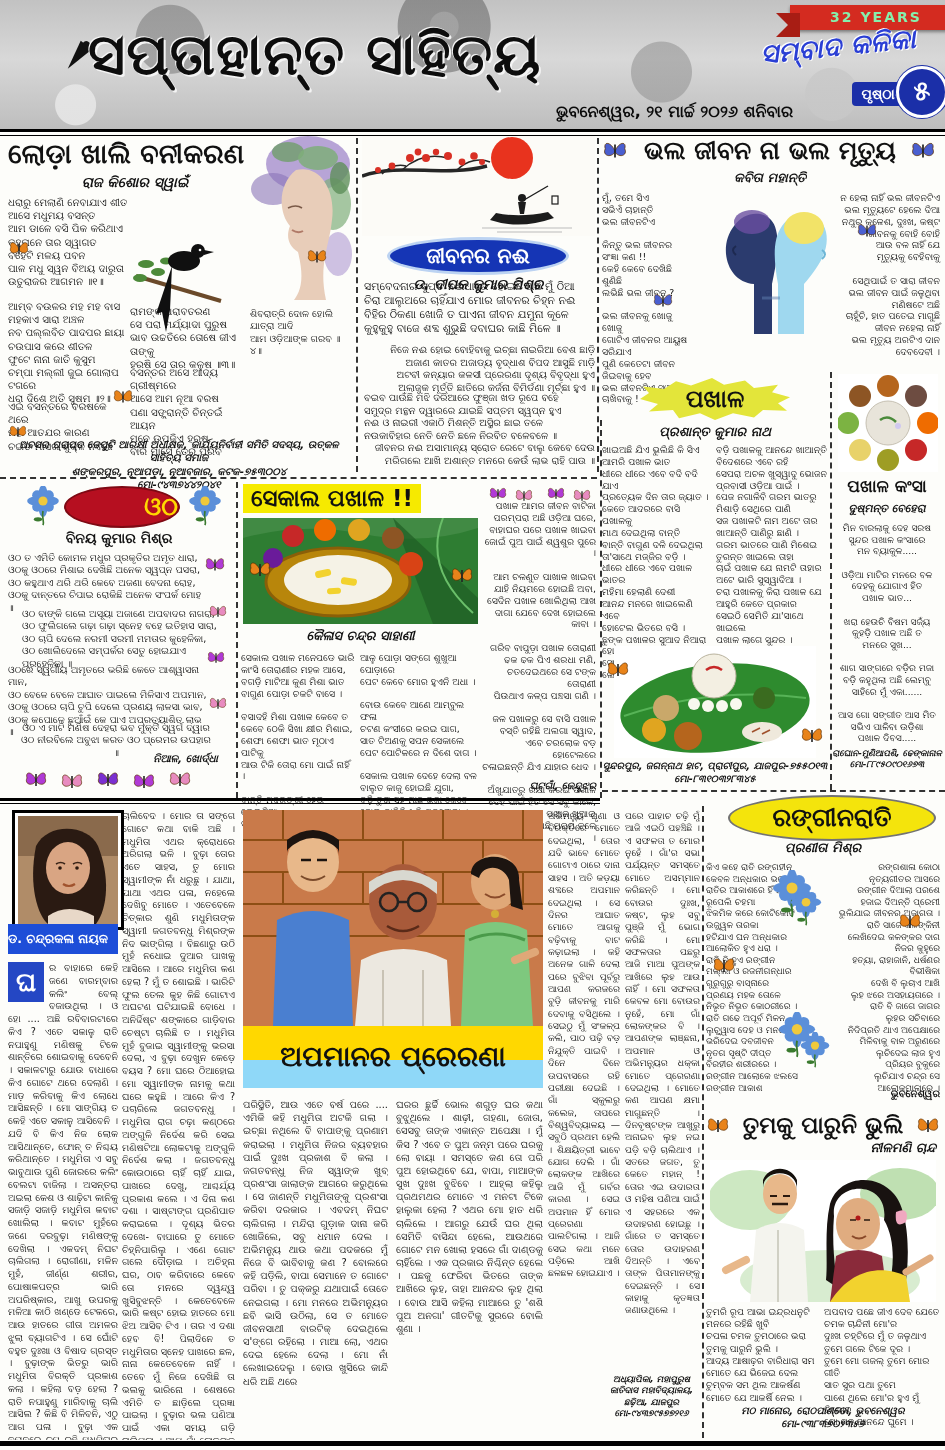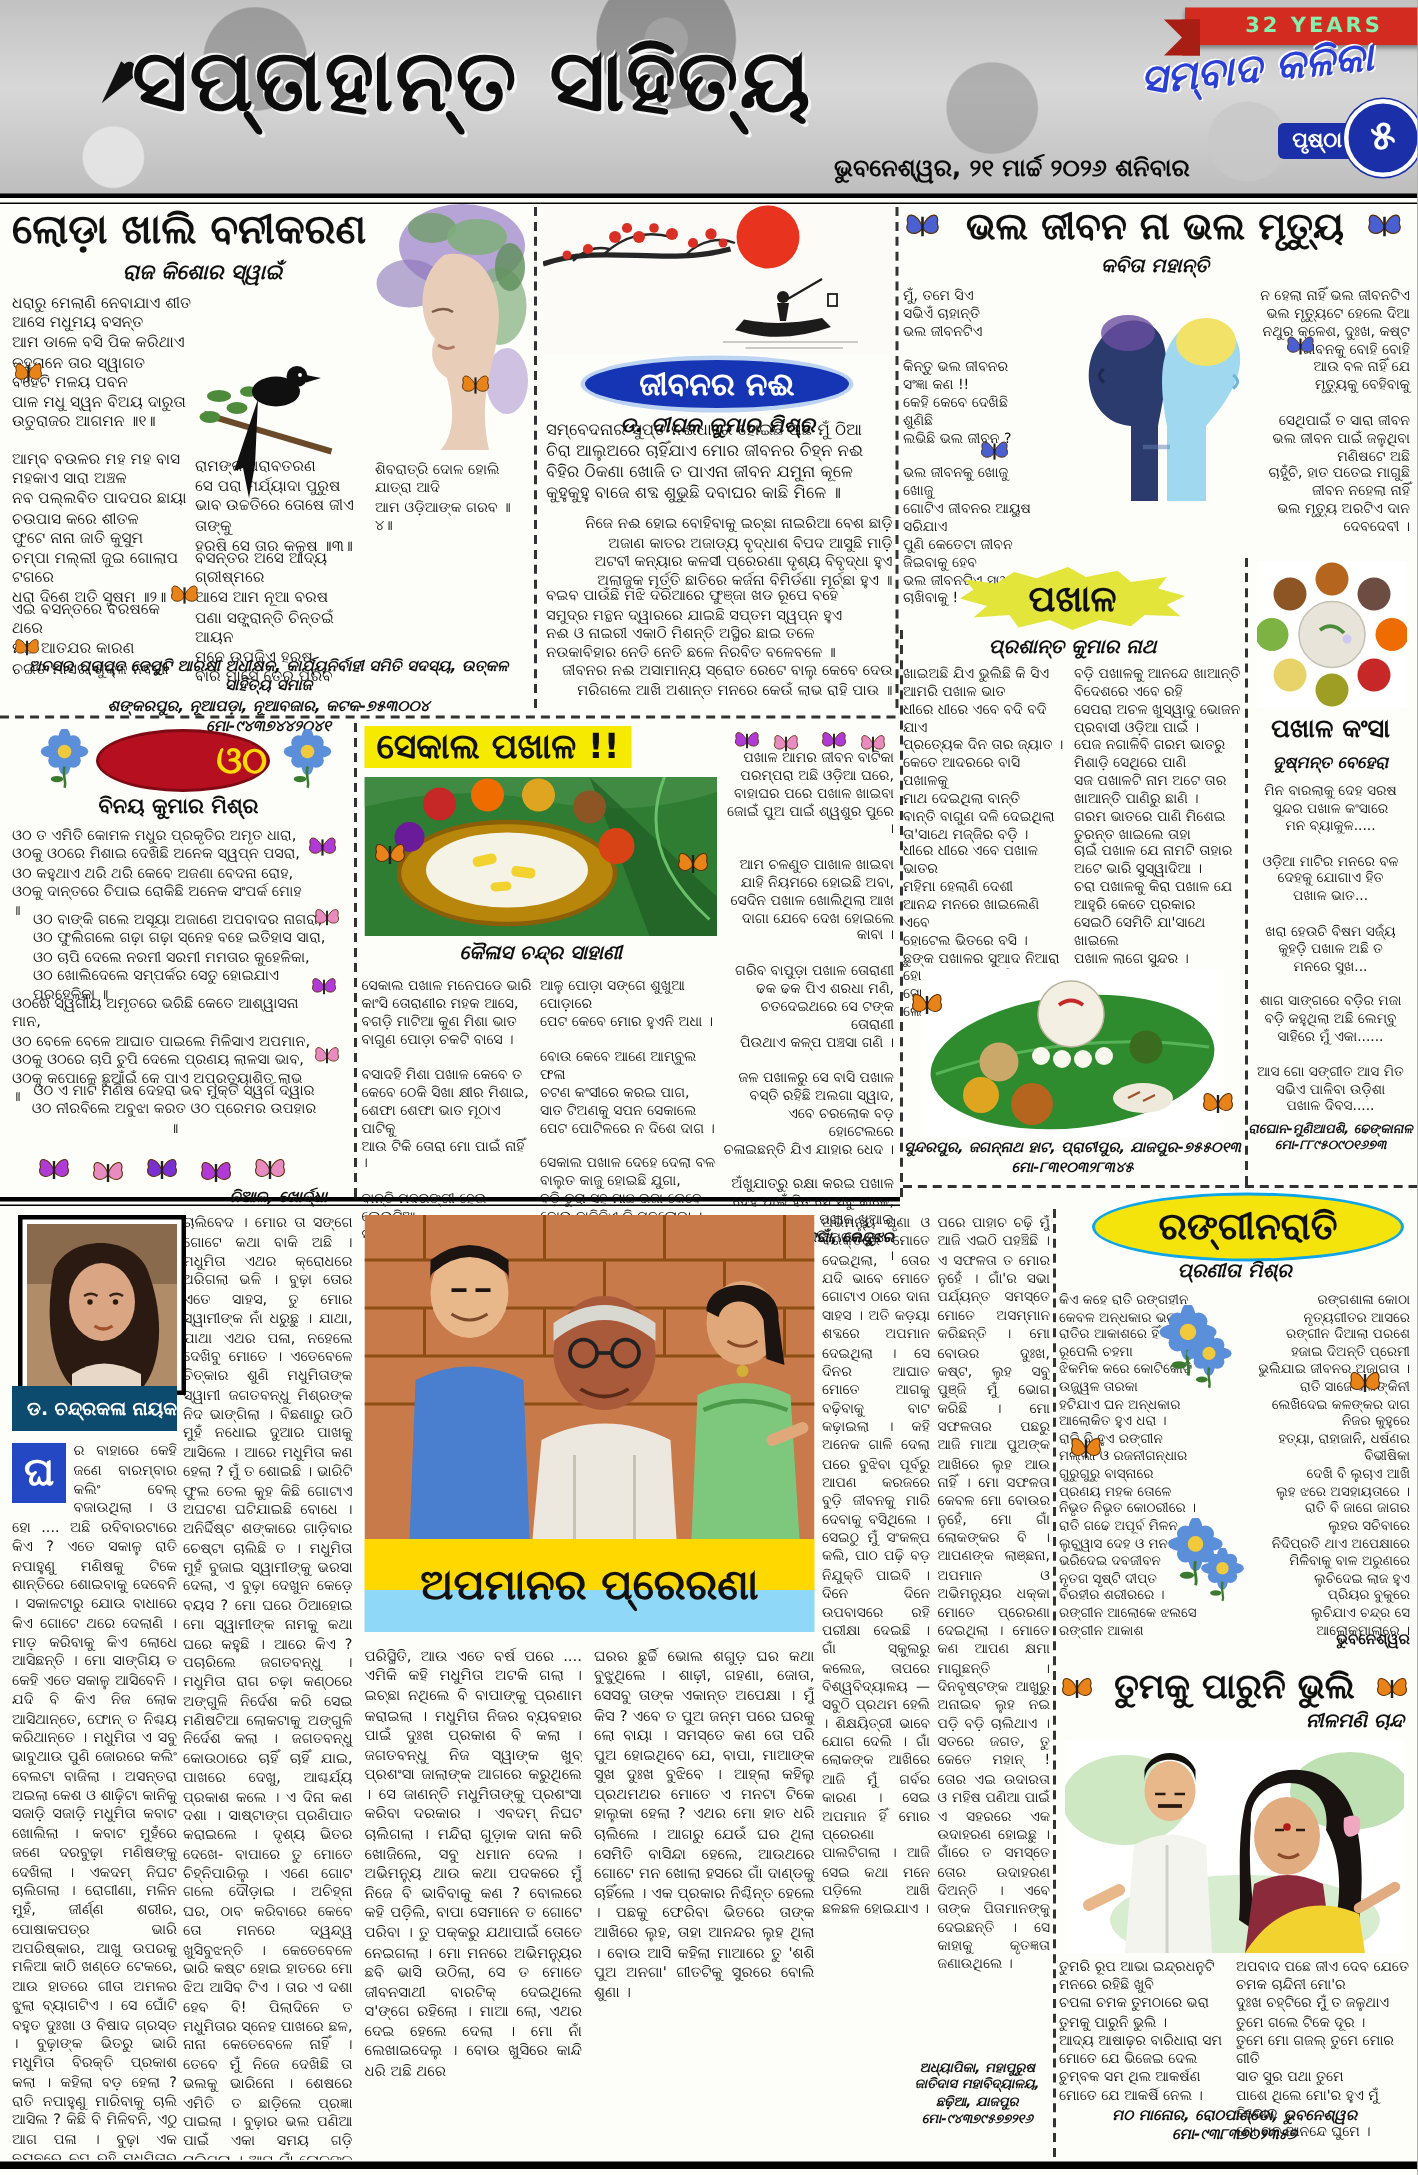--- a/index.html
+++ b/index.html
@@ -3,21 +3,21 @@
 <meta charset="utf-8">
 <style>
   html,body{margin:0;padding:0;background:#777;}
   .page{position:relative;width:945px;height:1450px;background:#fdfdfa;margin:0 auto;
         font-family:"DejaVu Sans",sans-serif;color:#111;overflow:hidden;}
   .abs{position:absolute;}
   .pre{white-space:pre-line;}
   .ctr{text-align:center;}
   .rgt{text-align:right;}
   .b{font-weight:bold;}
-  .i{font-style:italic;margin-top:40px;}
+  .i{font-style:italic;}
   
   .mast{left:0;top:0;width:945px;height:131px;
     background:
       radial-gradient(circle at 18% 30%, rgba(120,120,120,.55) 0 34px, rgba(0,0,0,0) 35px),
       radial-gradient(circle at 47% 20%, rgba(90,90,90,.5) 0 46px, rgba(0,0,0,0) 47px),
       radial-gradient(circle at 47% 20%, rgba(255,255,255,.6) 0 14px, rgba(0,0,0,0) 15px),
       radial-gradient(circle at 70% 55%, rgba(150,150,150,.6) 0 30px, rgba(0,0,0,0) 31px),
       radial-gradient(circle at 88% 72%, rgba(200,200,200,.8) 0 26px, rgba(0,0,0,0) 27px),
       radial-gradient(circle at 8% 80%, rgba(230,230,230,.9) 0 20px, rgba(0,0,0,0) 21px),
       linear-gradient(180deg,#c2c2c2 0%,#d8d8d8 45%,#bdbdbd 100%);}
@@ -50,27 +50,27 @@
   .t-xl{font-size:27px;font-weight:bold;line-height:1.05;}
   .t-lg{font-size:22px;font-weight:bold;}
   .auth{font-weight:bold;font-style:italic;}
   .poem{font-size:10.3px;line-height:1.28;}
   .poem-s{font-size:9.4px;line-height:1.26;}
   .story{font-size:9.9px;line-height:1.33;text-align:justify;}
   .addr{font-style:italic;font-weight:bold;font-size:10.3px;line-height:1.3;}
   .oval-blue{background:#1535b5;color:#fff;border-radius:50%;text-align:center;
     box-shadow:0 0 0 3px #bcd3f2;}
   .oval-red{background:#b60f20;color:#ffd900;border-radius:50%;text-align:right;border:2px solid #7e0a14;}
-  .oval-yellow{background:#f4e40c;color:#111;border-radius:50%;text-align:center;border:2px solid #0ea5e9;}
+  .oval-yellow{background:#f4e40c;color:#111;border-radius:50%;text-align:center;border:2px solid #737373;}
   .hl-yellow{background:#f6ea00;color:#111;padding:1px 8px;display:inline-block;}
   .starburst{background:#e3e53a;clip-path:polygon(0% 50%,6% 36%,2% 20%,16% 26%,24% 8%,34% 18%,48% 0%,56% 16%,70% 6%,76% 24%,92% 16%,88% 34%,100% 46%,92% 60%,98% 78%,82% 76%,76% 94%,62% 84%,50% 100%,40% 84%,26% 96%,22% 76%,6% 80%,12% 62%);
     text-align:center;font-weight:bold;}
   .band-title{text-align:center;font-weight:bold;font-size:28px;
     background:linear-gradient(180deg,#ffd800 0 55%,#8fd8f8 55% 100%);}
-  .nameplate{background:#0c4a6e;color:#fff;font-weight:bold;text-align:right;}
+  .nameplate{background:#1d4ed8;color:#fff;font-weight:bold;text-align:left;}
   .photo-frame{border:3px solid #000;background:#fff;padding:3px;}
   .dropcap{float:left;width:36px;height:40px;background:#2447c4;color:#fff;font-size:26px;font-weight:bold;
     text-align:center;line-height:40px;margin:0 5px 2px 0;}
   .bf{position:absolute;}
 </style>
 </head>
 <body>
 
 <svg width="0" height="0" style="position:absolute">
   <defs>

